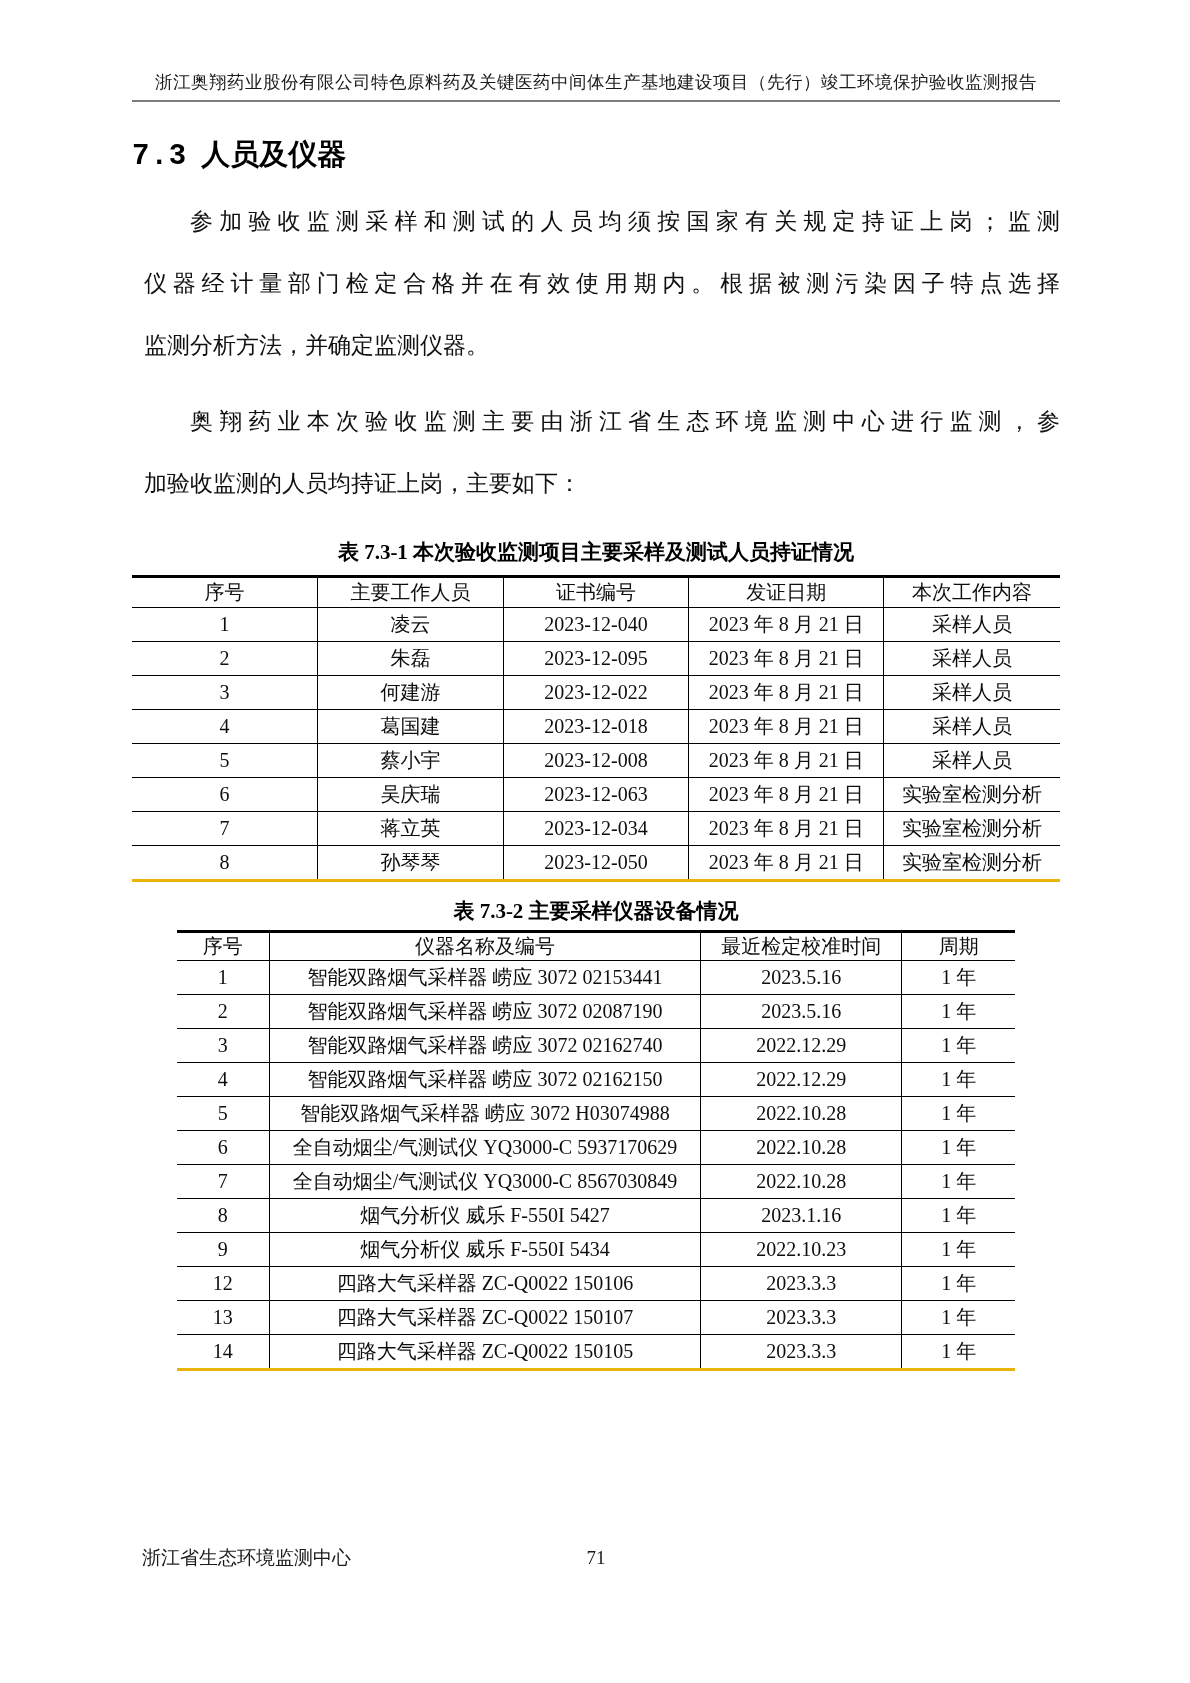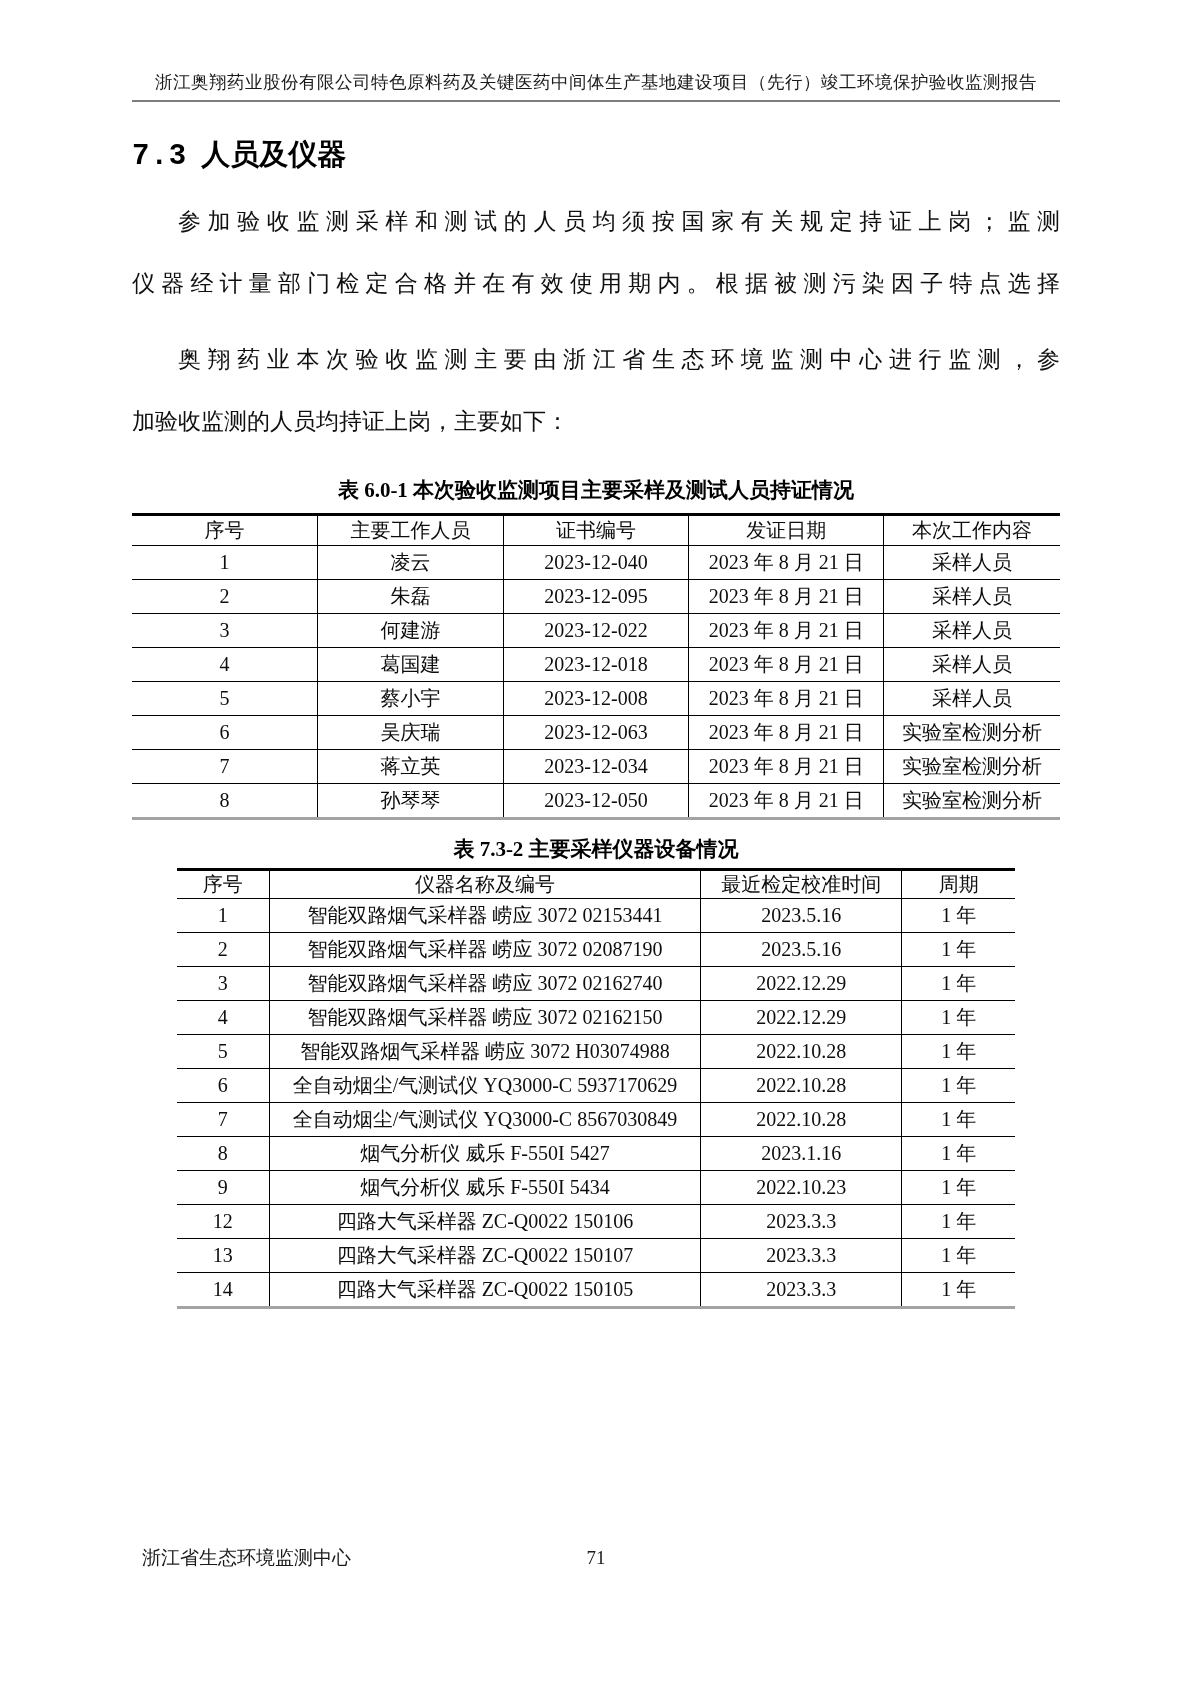--- a/index.html
+++ b/index.html
@@ -17,39 +17,39 @@
   }
   .pgrule{margin-top:7px;height:0;border-top:2px solid #7d7d7d;}
   
   .heading{
     margin-top:32px;font-size:29px;font-weight:bold;line-height:40px;color:#000;
   }
   .heading .num{letter-spacing:1px;margin-right:14px;font-family:Liberation Mono, monospace;}
   
   .para{margin-top:14px;font-size:23px;color:#101010;}
   .para .line{
-    line-height:62px;height:62px;white-space:nowrap;
+    line-height:62px;height:62px;white-space:nowrap;margin-left:12px;
   }
   .para .line.fill{
     text-align:justify;text-align-last:justify;text-justify:inter-character;
     white-space:normal;
   }
   .para .line.indent{text-indent:2em;}
   .para.single{margin-top:26px;}
   .para.single .line{line-height:40px;height:40px;}
   
   .tcaption{
     font-weight:bold;text-align:center;color:#000;
   }
   .tcaption.c1{margin-top:22px;font-size:21px;line-height:30px;}
   .tcaption.c2{margin-top:14px;font-size:21px;line-height:30px;}
   
   table{
     border-collapse:collapse;table-layout:fixed;
-    border-top:3px solid #000;border-bottom:3px solid #a3a3a3;
+    border-top:3px solid #000;border-bottom:3px solid #eab308;
     font-size:20px;color:#0d0d0d;
   }
   table.t1{width:928px;margin-top:8px;}
   table.t2{width:838px;margin:4px auto 0 auto;}
   th,td{
     border:1px solid #000;text-align:center;vertical-align:middle;
     font-weight:normal;padding:0 2px;overflow:hidden;white-space:nowrap;
   }
   th:first-child,td:first-child{border-left:none;}
   th:last-child,td:last-child{border-right:none;}
@@ -73,28 +73,29 @@
   <div class="pgheader">浙江奥翔药业股份有限公司特色原料药及关键医药中间体生产基地建设项目（先行）竣工环境保护验收监测报告</div>
   <div class="pgrule"></div>
 
   <div class="heading">
     <span class="num">7.3</span><span>人员及仪器</span>
   </div>
 
   <div class="para">
       <div class="line indent fill">参加验收监测采样和测试的人员均须按国家有关规定持证上岗；监测</div>
       <div class="line fill">仪器经计量部门检定合格并在有效使用期内。根据被测污染因子特点选择</div>
+      <div class="line">监测分析方法，并确定监测仪器。</div>
     </div>
 
   <div class="para">
       <div class="line indent fill">奥翔药业本次验收监测主要由浙江省生态环境监测中心进行监测，参</div>
       <div class="line">加验收监测的人员均持证上岗，主要如下：</div>
     </div>
 
-  <div class="tcaption c1">表 6.0-1 本次验收监测项目主要采样及测试人员持证情况</div>
+  <div class="tcaption c1">表 7.3-1 本次验收监测项目主要采样及测试人员持证情况</div>
 
   <table class="t1">
     <colgroup>
       <col style="width:20%">
         <col style="width:20%">
         <col style="width:20%">
       <col style="width:21%">
         <col style="width:19%">
     </colgroup>
     <thead>

